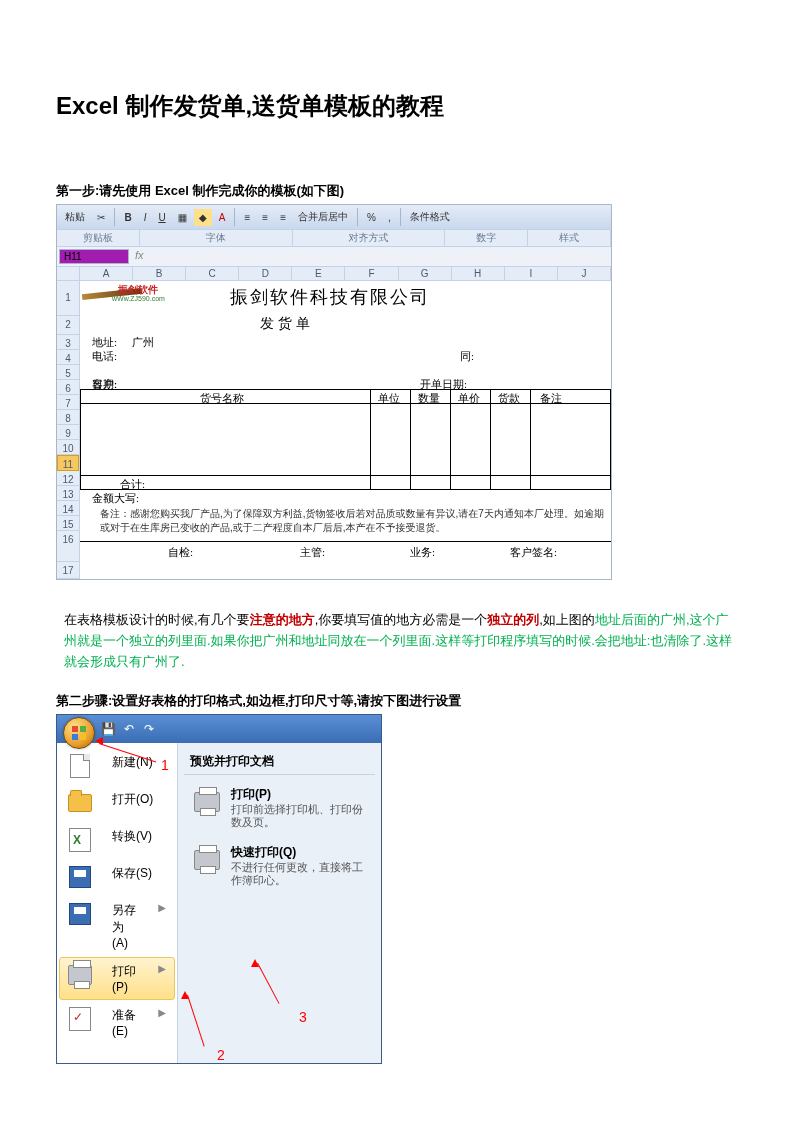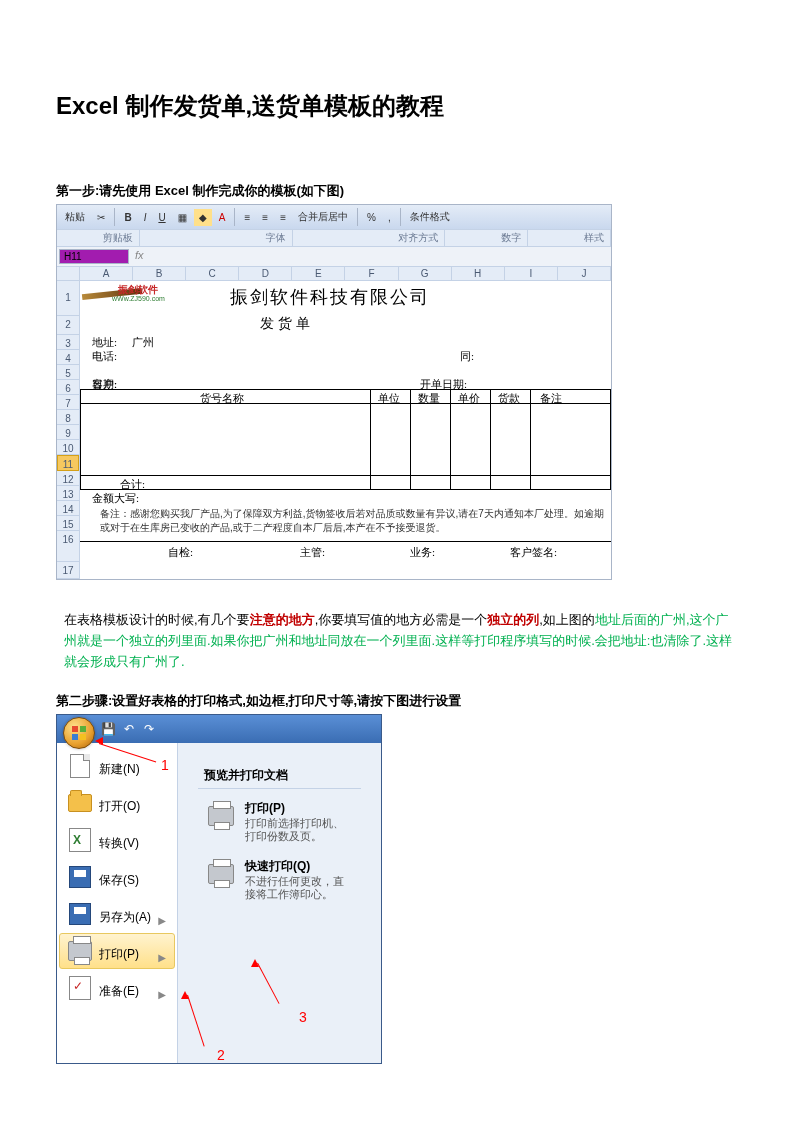--- a/index.html
+++ b/index.html
@@ -7,21 +7,21 @@
 h1{font-size:24px;font-weight:bold;margin:30px 0 60px 0}
 .step-title{font-size:13px;font-weight:bold;margin:0 0 4px 0}
 
 
 .shot1{width:554px;border:1px solid #a9b5c8;font-size:11px}
 .ribbon{background:linear-gradient(#e4ecf7,#c9d8ee);display:flex;padding:2px 2px}
 .rib-btn{border:1px solid transparent;padding:2px 4px;margin:0 1px;color:#333;font-size:10px}
 .rib-sep{width:1px;background:#a9b5c8;margin:1px 3px}
 .rib-seg{display:flex;align-items:center}
 .rib-labels{background:#e4ecf7;display:flex;font-size:10px;color:#6b7a93;border-top:1px solid #c4d2e6}
-.rib-lab{padding:1px 6px;flex:1;text-align:right;border-right:1px solid #c4d2e6}
+.rib-lab{padding:1px 6px;flex:1;text-align:center;border-right:1px solid #c4d2e6}
 .formula-row{display:flex;background:#eef2f8;border-top:1px solid #c4d2e6;border-bottom:1px solid #c4d2e6}
 .namebox{width:60px;border:1px solid #a9b5c8;background:#a21caf;padding:1px 4px;font-size:10px;margin:2px}
 .fx{padding:2px 4px;font-style:italic;color:#888}
 .grid{background:#fff}
 .col-row{display:flex;background:#e4ecf7;border-bottom:1px solid #c4d2e6}
 .col-h{flex:1;text-align:center;border-right:1px solid #c4d2e6;font-size:10px;padding:1px 0;color:#4a5a73}
 .col-h.rowh{width:22px;flex:none}
 .rows{display:flex}
 .row-hs{width:22px;background:#e4ecf7;border-right:1px solid #c4d2e6}
 .row-h{height:18px;line-height:18px;text-align:center;font-size:10px;border-bottom:1px solid #c4d2e6;color:#4a5a73}
@@ -45,26 +45,26 @@
 
 .shot2{width:324px;border:1px solid #3a5a8a;font-size:12px;position:relative}
 .titlebar{height:28px;background:linear-gradient(#5a8fd6,#3a6db3);position:relative}
 .orb{position:absolute;left:6px;top:2px;width:30px;height:30px;border-radius:50%;background:radial-gradient(circle at 35% 30%,#ffe08a,#e8a02e 60%,#a85f0a);border:1px solid #7a4a0a;box-shadow:0 0 3px rgba(0,0,0,.3)}
 .orb-logo{position:absolute;left:8px;top:8px;width:14px;height:14px}
 .orb-logo .q{position:absolute;width:6px;height:6px}
 .qat{position:absolute;left:44px;top:6px;display:flex;gap:4px}
 .qat-btn{width:16px;height:16px;display:flex;align-items:center;justify-content:center;color:#fff;font-size:12px}
 .menu-body{display:flex;background:#eaf0f8;height:320px}
 .left-pane{width:120px;background:#fff;border-right:1px solid #c4d2e6;padding:4px 0}
-.menu-item{display:flex;align-items:flex-end;padding:5px 8px;gap:7px;border:1px solid transparent;margin:1px 2px}
+.menu-item{display:flex;align-items:flex-start;padding:5px 8px;gap:20px;border:1px solid transparent;margin:1px 2px}
 .menu-item.sel{background:linear-gradient(#fff3cf,#ffe08a);border:1px solid #e8c85f;border-radius:3px}
 .menu-icon{width:24px;height:24px;display:flex;align-items:center;justify-content:center;flex-shrink:0}
 .menu-label{font-size:12px}
 .arrow-r{margin-left:auto;color:#888;font-size:10px}
-.right-pane{flex:1;padding:20px}
+.right-pane{flex:1;padding:6px}
 .rpane-title{font-size:12px;font-weight:bold;padding:4px 6px;border-bottom:1px solid #c4d2e6;margin-bottom:4px}
 .sub-item{display:flex;padding:6px;gap:8px;border:1px solid transparent;margin:1px 0;border-radius:3px}
 .sub-item.sel{background:linear-gradient(#fff3cf,#ffe08a);border:1px solid #e8c85f}
 .sub-icon{width:32px;height:32px;flex-shrink:0;display:flex;align-items:center;justify-content:center}
 .sub-text{flex:1}
 .sub-title2{font-weight:bold;font-size:12px}
 .sub-desc{font-size:11px;color:#555;line-height:13px}
 .anno{position:absolute;color:#ff0000;font-size:14px;font-family:Arial}
 .arrow-line{position:absolute;background:#ff0000}
 .arrow-head{position:absolute;width:0;height:0}

